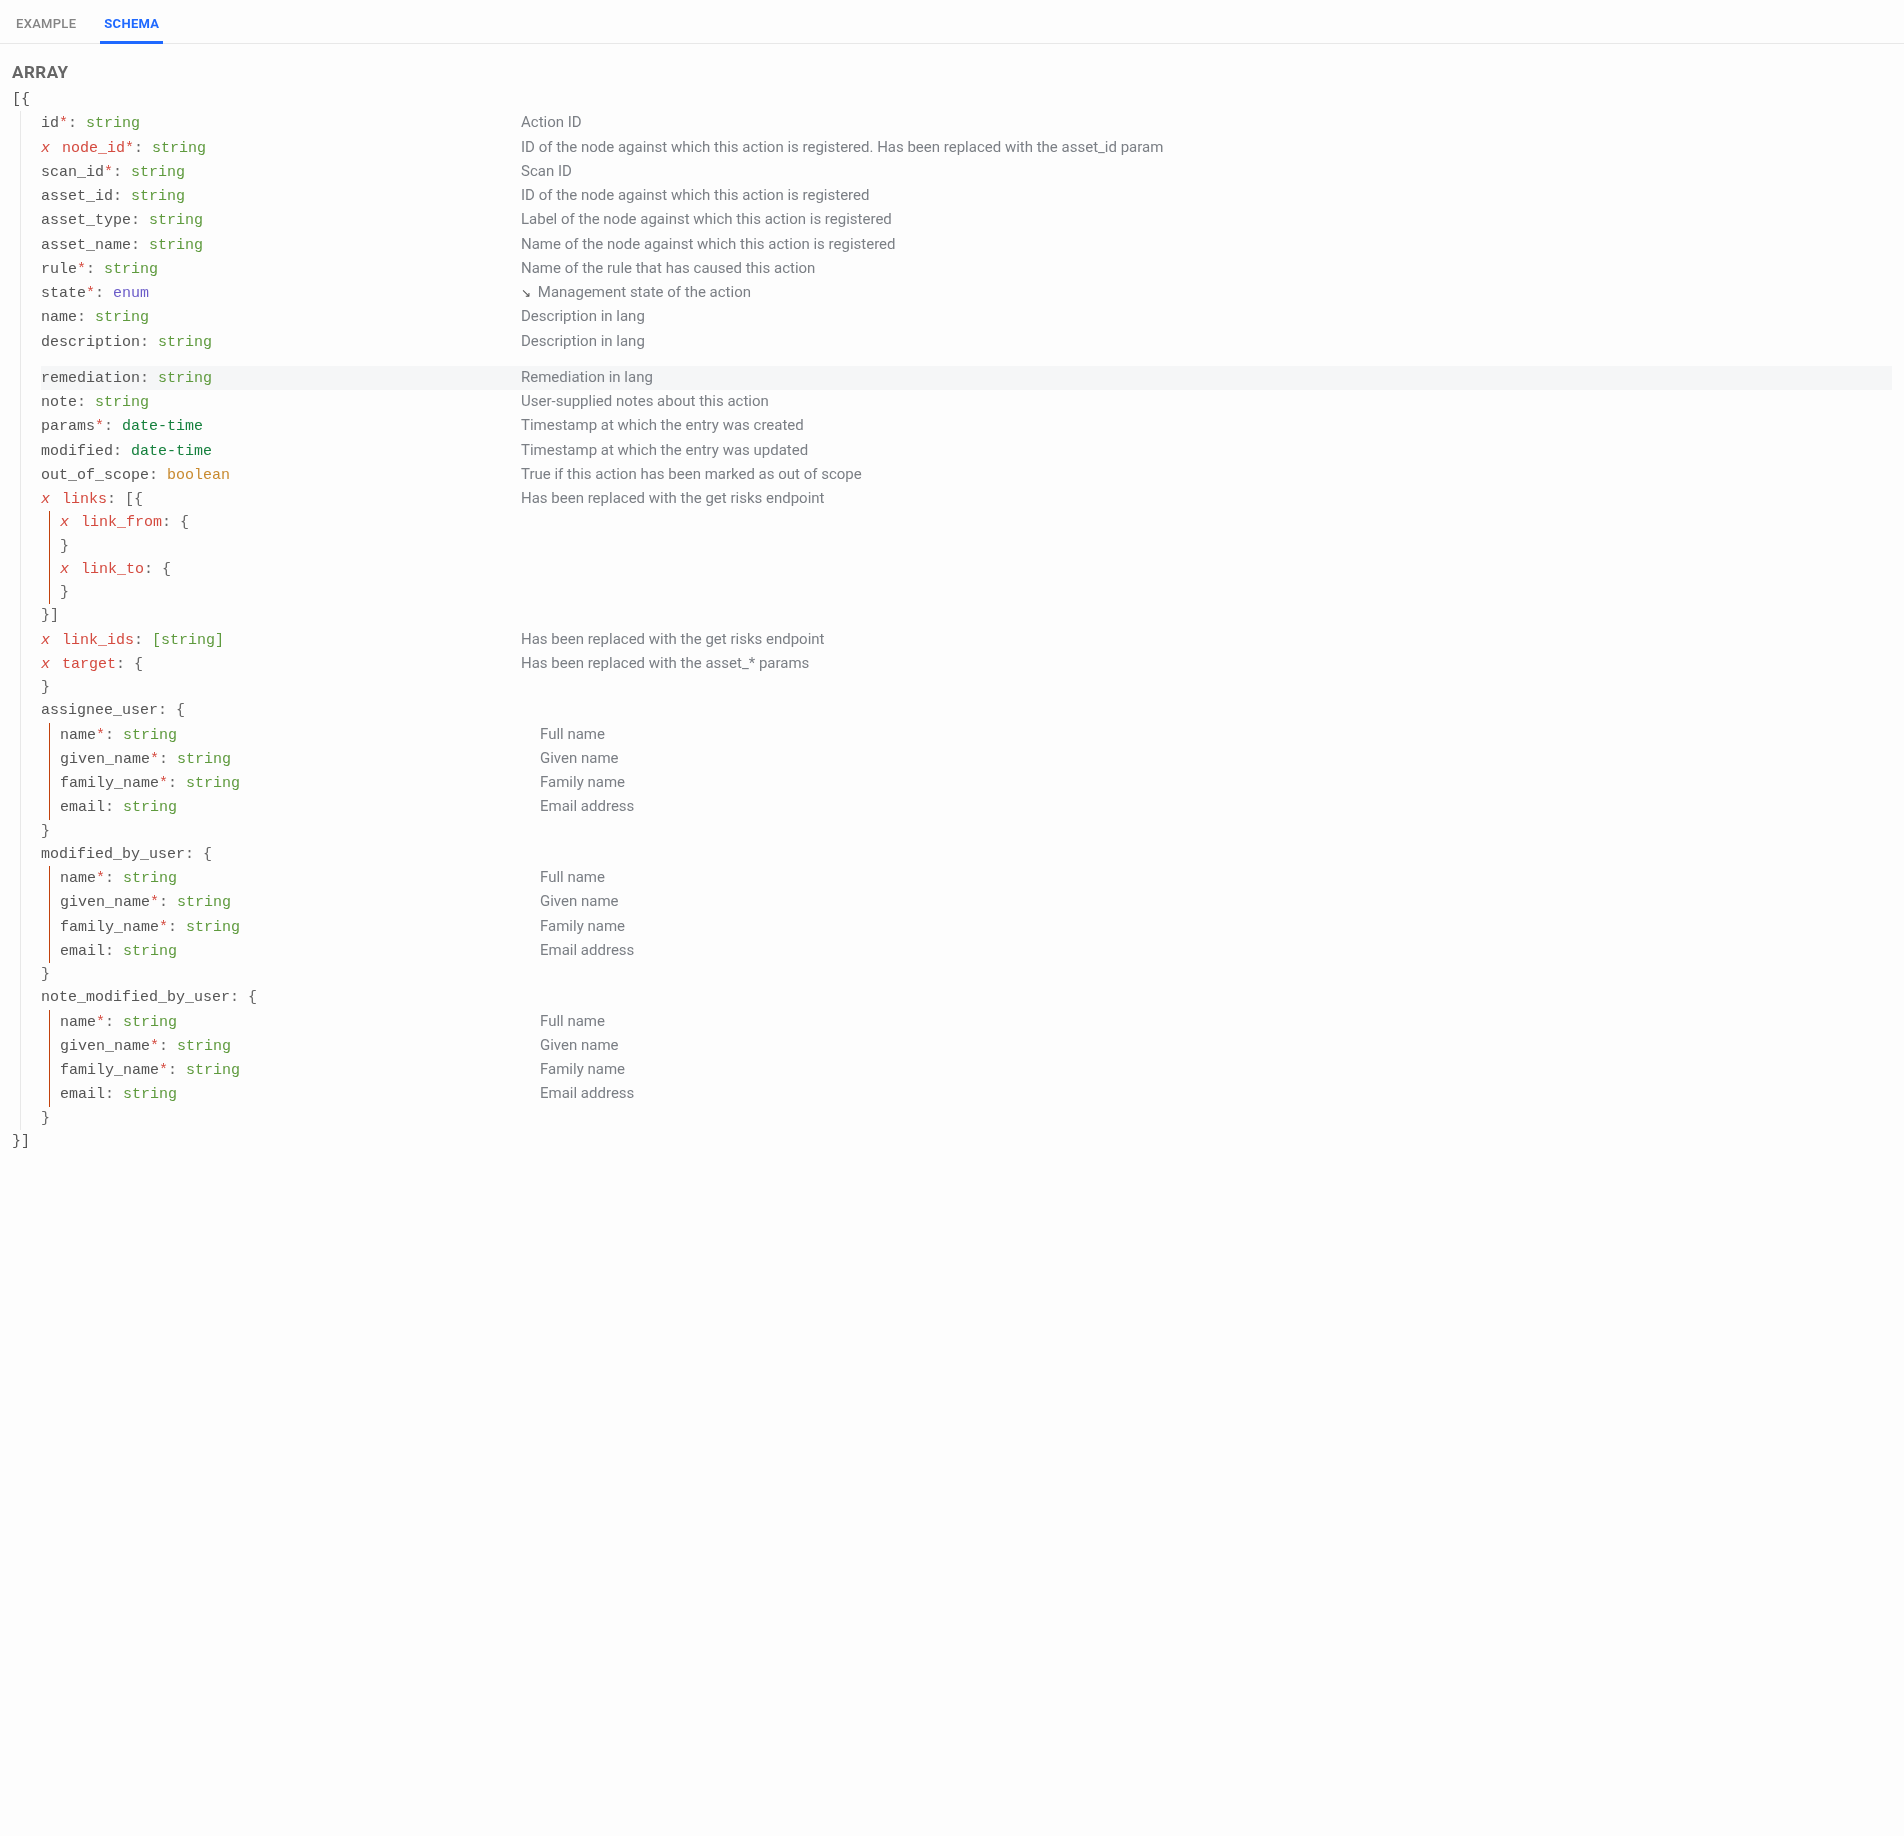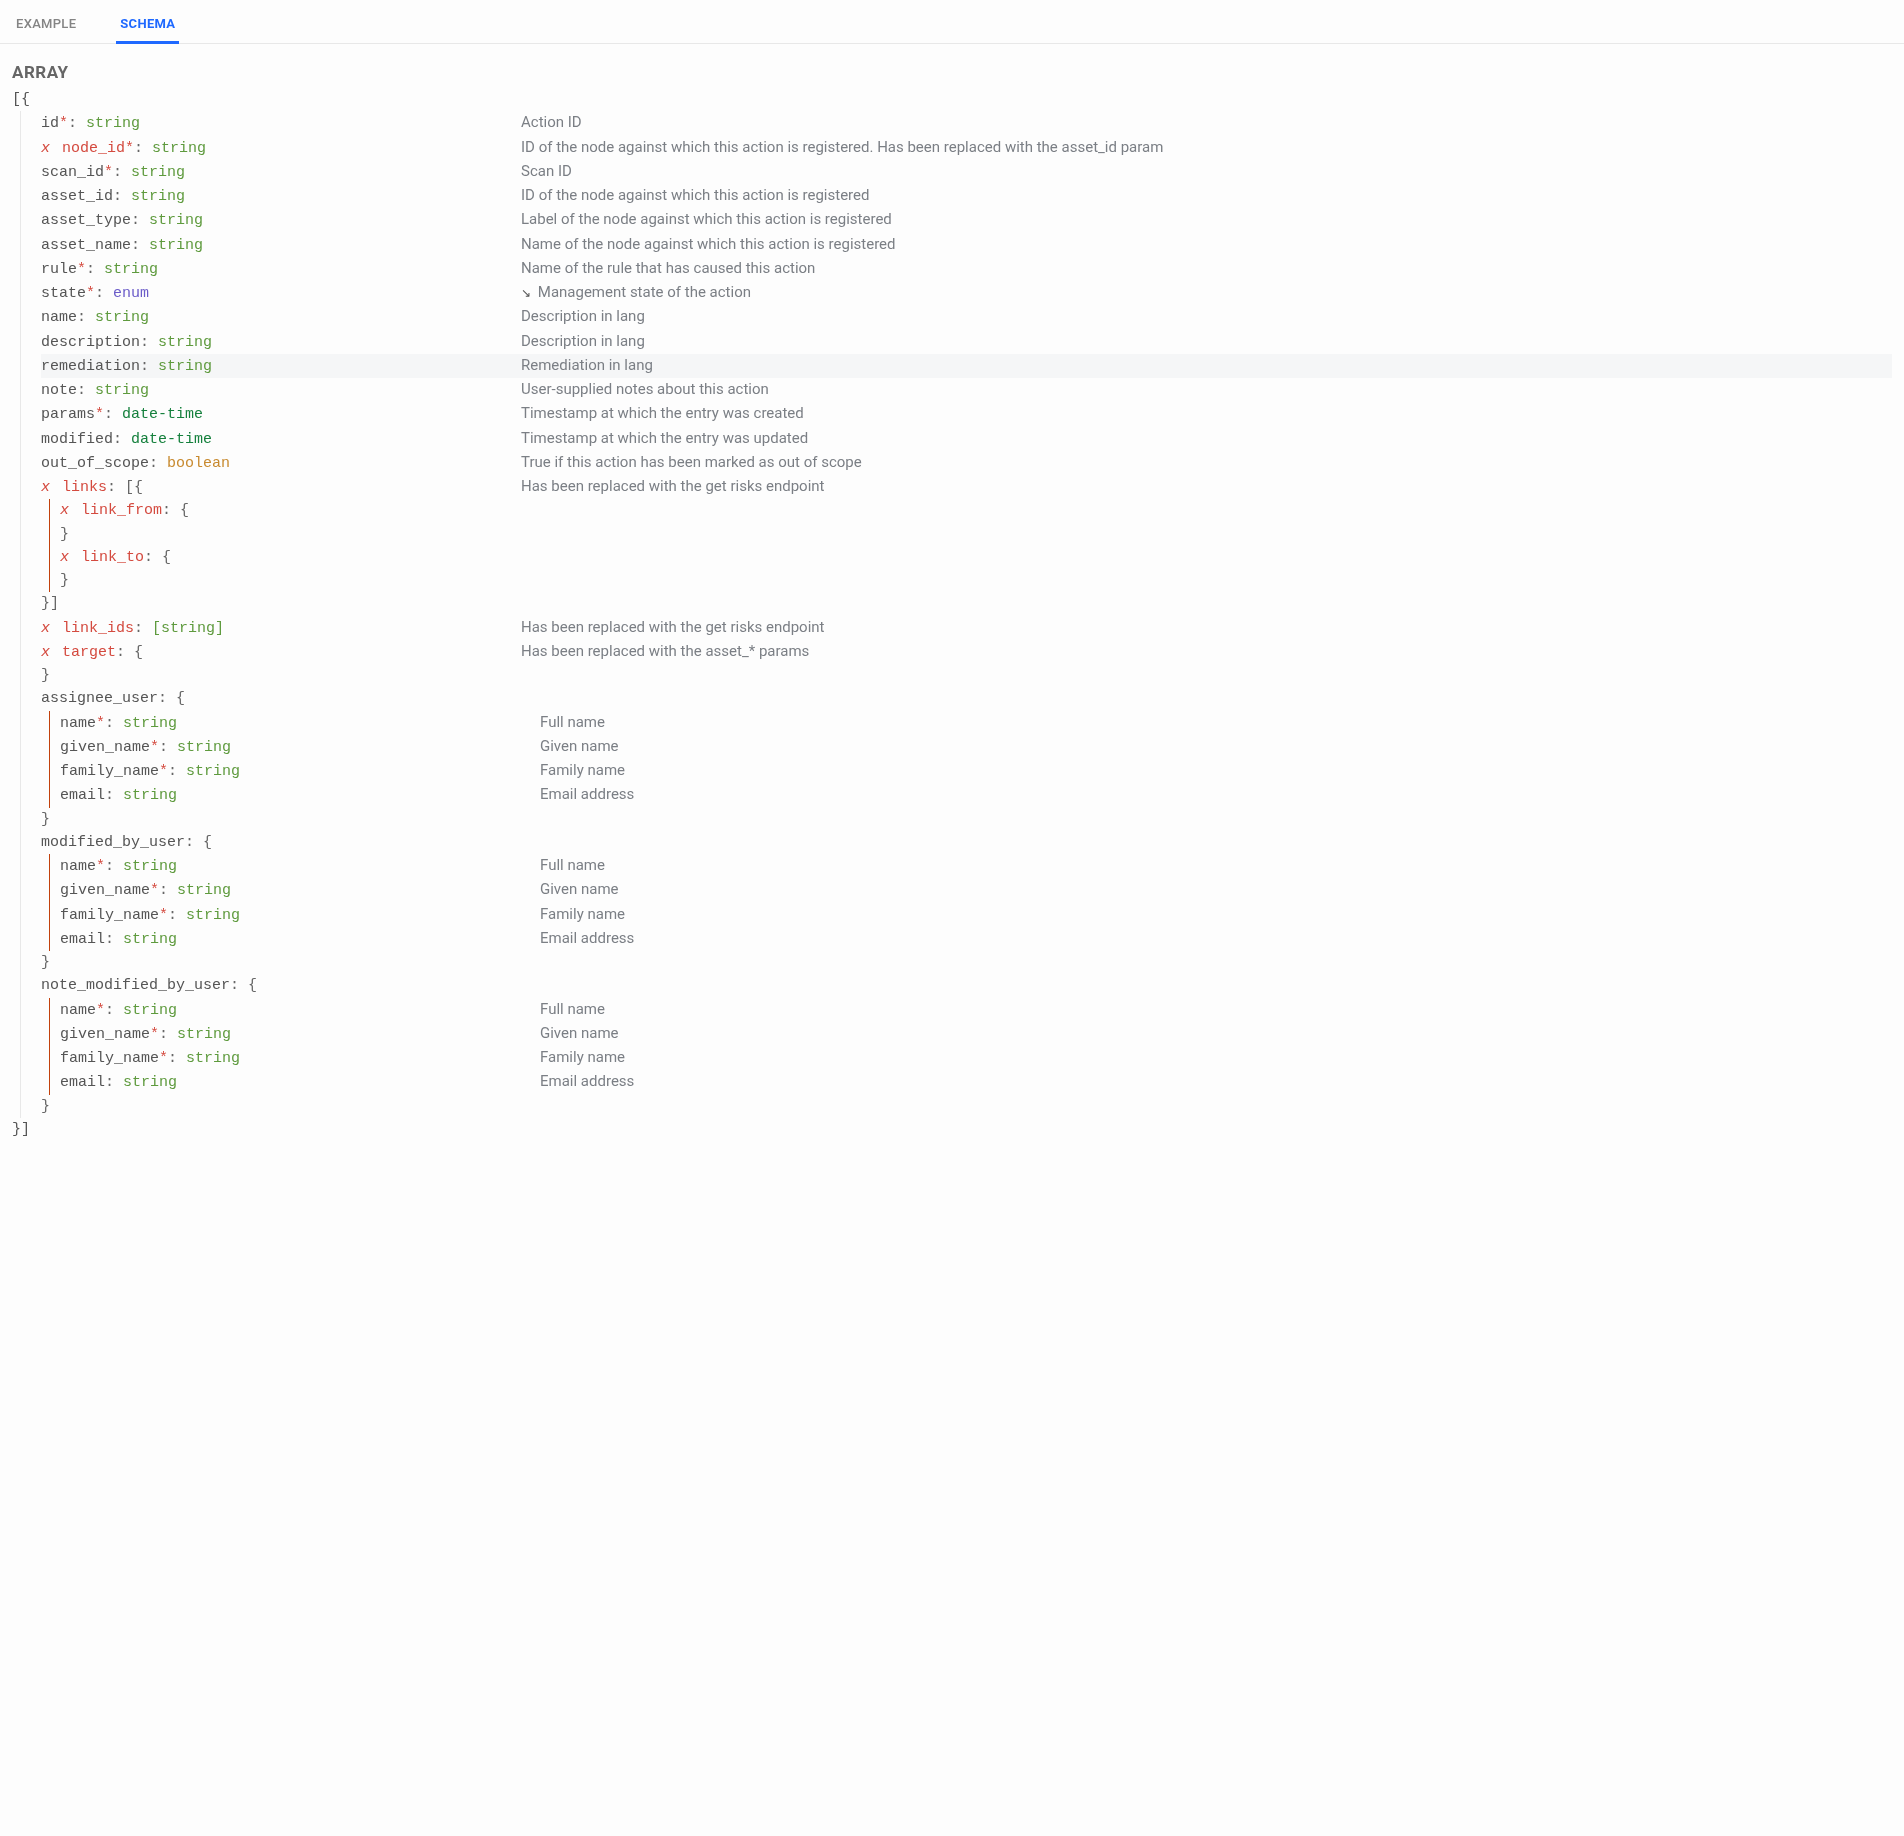--- a/index.html
+++ b/index.html
@@ -4,21 +4,21 @@
   <style>
     * { box-sizing: border-box; margin: 0; padding: 0; }
     body {
       font-family: -apple-system, BlinkMacSystemFont, "Segoe UI", Roboto, "Helvetica Neue", Arial, sans-serif;
       background: #fdfdfd;
       color: #333;
       font-size: 16px;
     }
     .tabs {
       display: flex;
-      gap: 36px;
+      gap: 20px;
       padding: 10px 12px 0 12px;
       border-bottom: 1px solid #e8e8e8;
     }
     .tab {
       font-size: 13px;
       letter-spacing: 0.3px;
       color: #848484;
       padding: 6px 4px 10px 4px;
       cursor: pointer;
       font-weight: 500;
@@ -40,21 +40,21 @@
       padding: 2px 12px 20px 12px;
       font-family: "SFMono-Regular", Consolas, "Liberation Mono", Menlo, monospace;
       font-size: 15px;
       line-height: 1.55;
       color: #555;
     }
     .row {
       display: flex;
       align-items: baseline;
     }
-    .row.hover { background: #f5f6f7; }
+    .row.hover { background: #f5f6f7; margin-top: 12px; }
     .key-col {
       flex: 0 0 480px;
       white-space: nowrap;
     }
     .desc-col {
       font-family: -apple-system, BlinkMacSystemFont, "Segoe UI", Roboto, sans-serif;
       color: #7b7f85;
       font-size: 15px;
     }
     .indent-1 { padding-left: 20px; border-left: 1px solid #e8e8e8; margin-left: 8px; }

